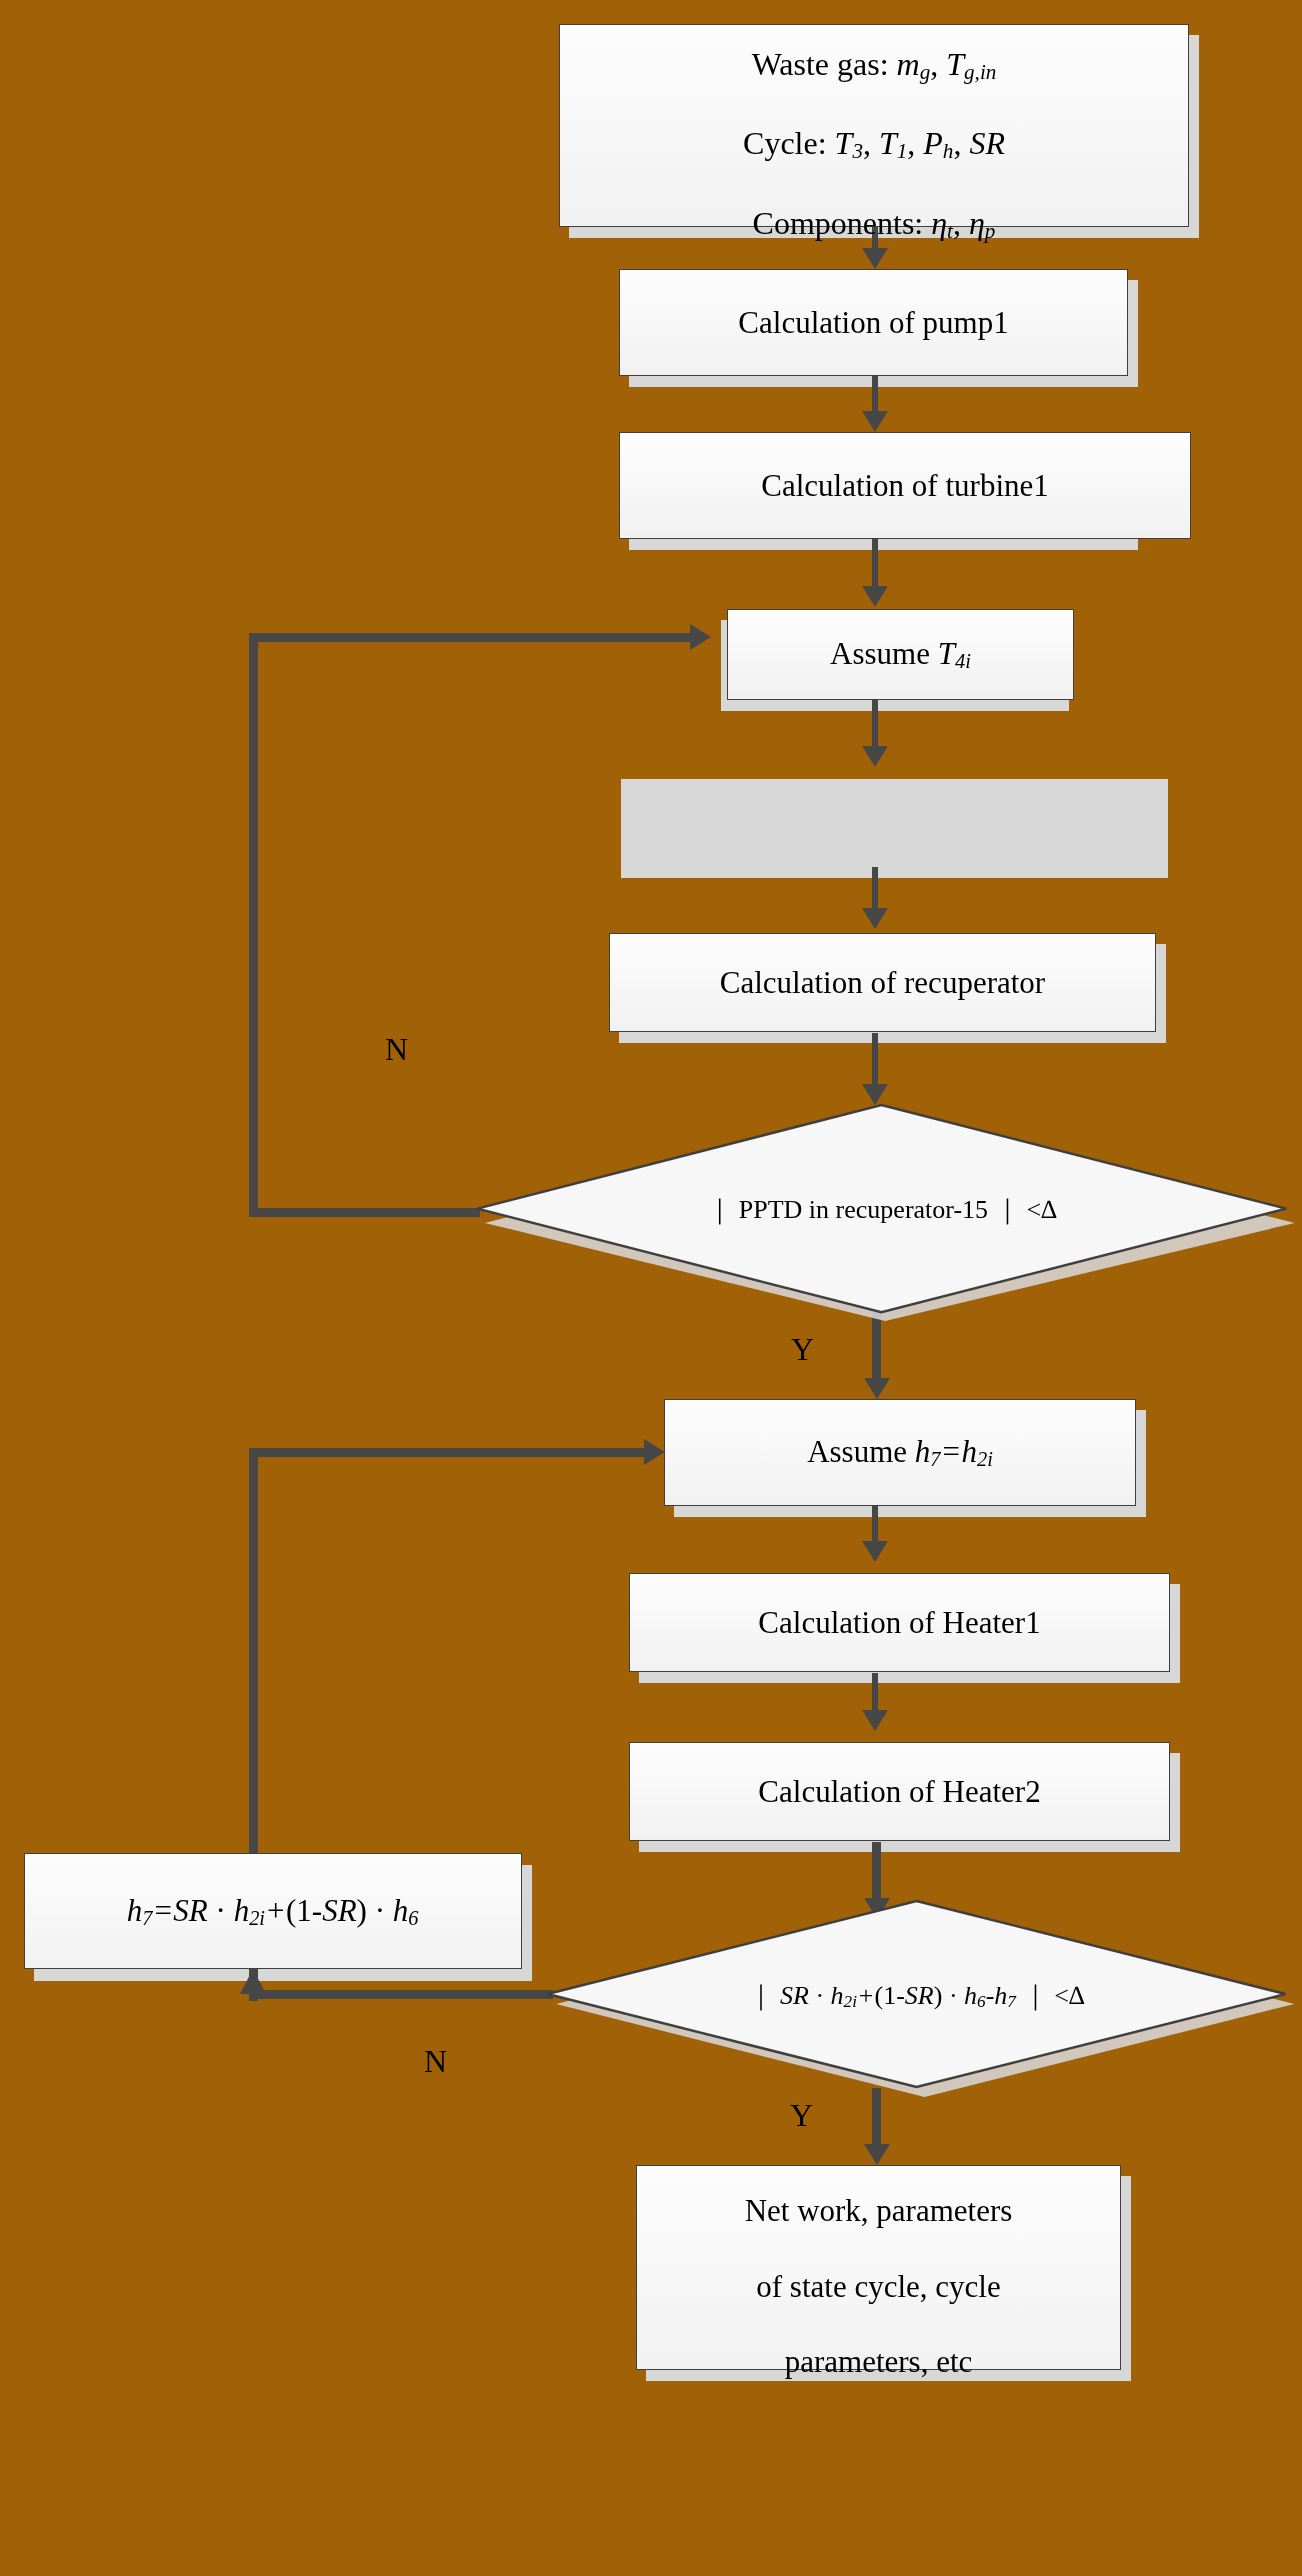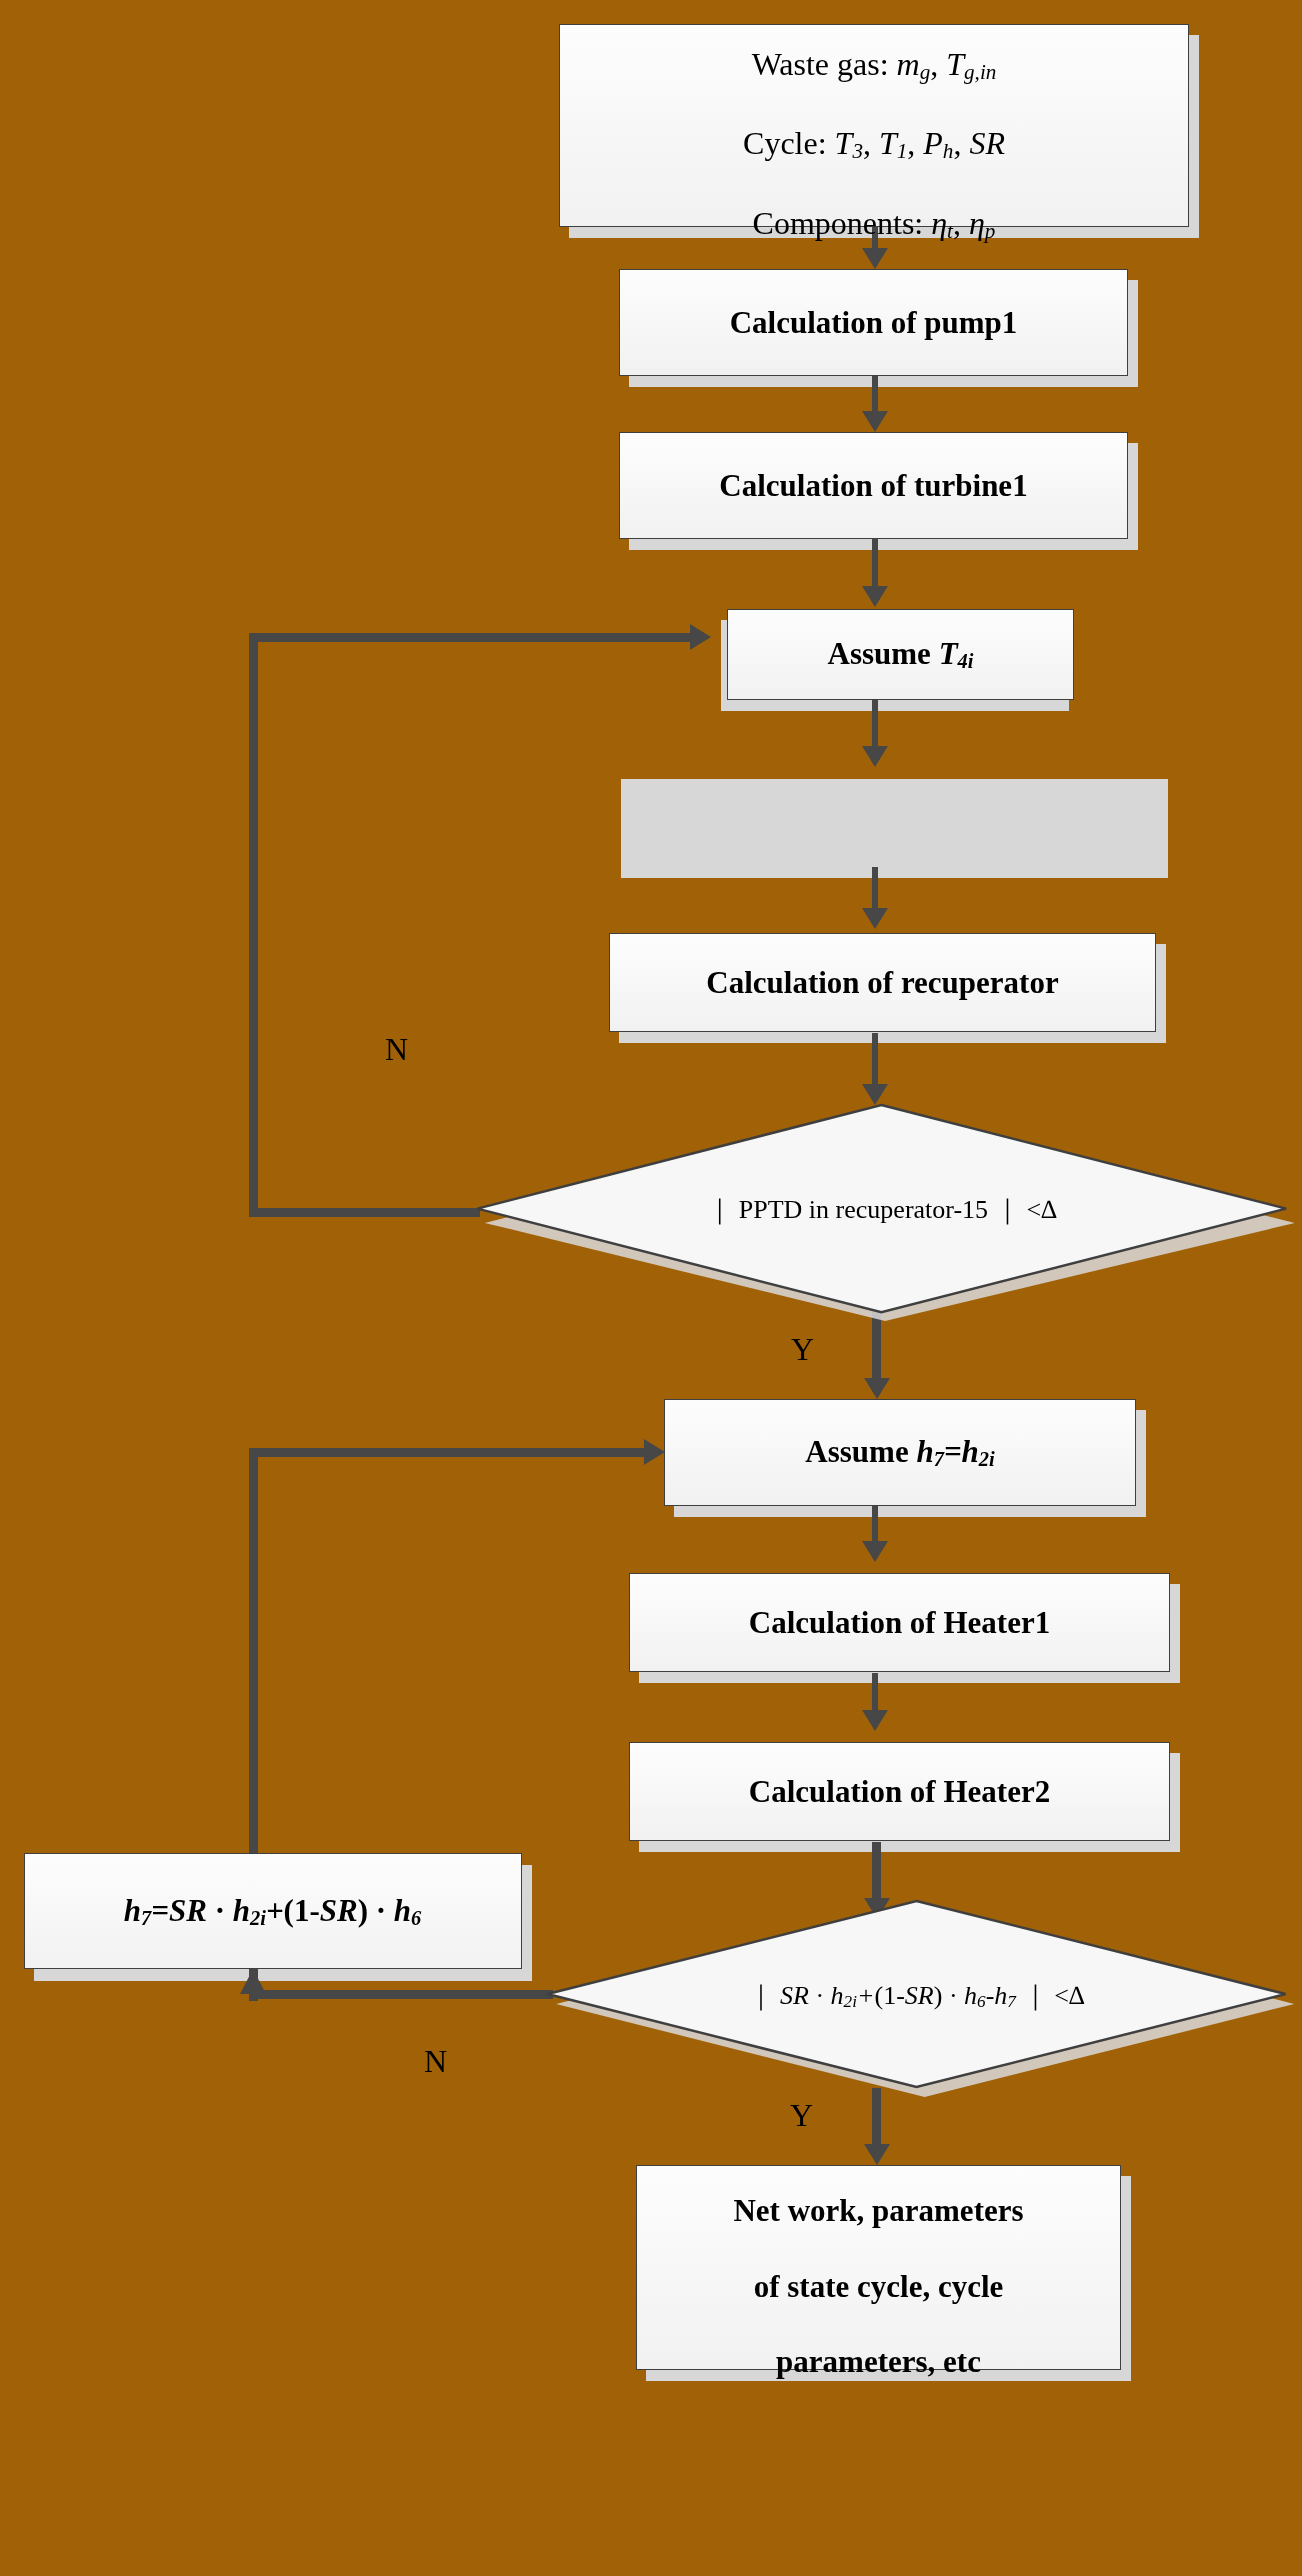--- a/index.html
+++ b/index.html
@@ -94,21 +94,21 @@
   
   .branch-label {
     position: absolute;
     color: #000;
     font-family: "Liberation Serif", "DejaVu Serif", serif;
     z-index: 6;
     white-space: nowrap;
   }
   
   .fs-big   { font-size: 32px; }
-  .fs-mid   { font-size: 31px; font-weight: bold; }
+  .fs-mid   { font-size: 31px; }
   .fs-dia   { font-size: 26px; }
   .fs-label { font-size: 32px; }
   i, em { font-style: italic; }
   sub {
     font-size: 0.66em;
     vertical-align: -0.18em;
     font-style: italic;
   }
 </style>
 </head>
@@ -130,21 +130,21 @@
 
   <div class="shadow" style="left:629px; top:280px; width:509px; height:107px;"></div>
   <div class="node fs-mid" style="left:619px; top:269px; width:509px; height:107px;">
     <span class="txt">Calculation of pump1</span>
   </div>
 
   <div class="seg" style="left:872px; top:376px; width:6.2px; height:39px;"></div>
   <div class="arrow-down" style="left:862px; top:411px;"></div>
 
   <div class="shadow" style="left:629px; top:443px; width:509px; height:107px;"></div>
-  <div class="node fs-mid" style="left:619px; top:432px; width:509px; height:107px;">
+  <div class="node fs-mid" style="left:619px; top:432px; width:572px; height:107px;">
     <span class="txt">Calculation of turbine1</span>
   </div>
 
   <div class="seg" style="left:872px; top:539px; width:6.2px; height:51px;"></div>
   <div class="arrow-down" style="left:862px; top:586px;"></div>
 
   <div class="shadow" style="left:721px; top:620px; width:348px; height:91px;"></div>
   <div class="node fs-mid" style="left:711px; top:609px; width:347px; height:91px;margin-left:16px;">
     <span class="txt">Assume <i>T</i><sub>4i</sub></span>
   </div>

